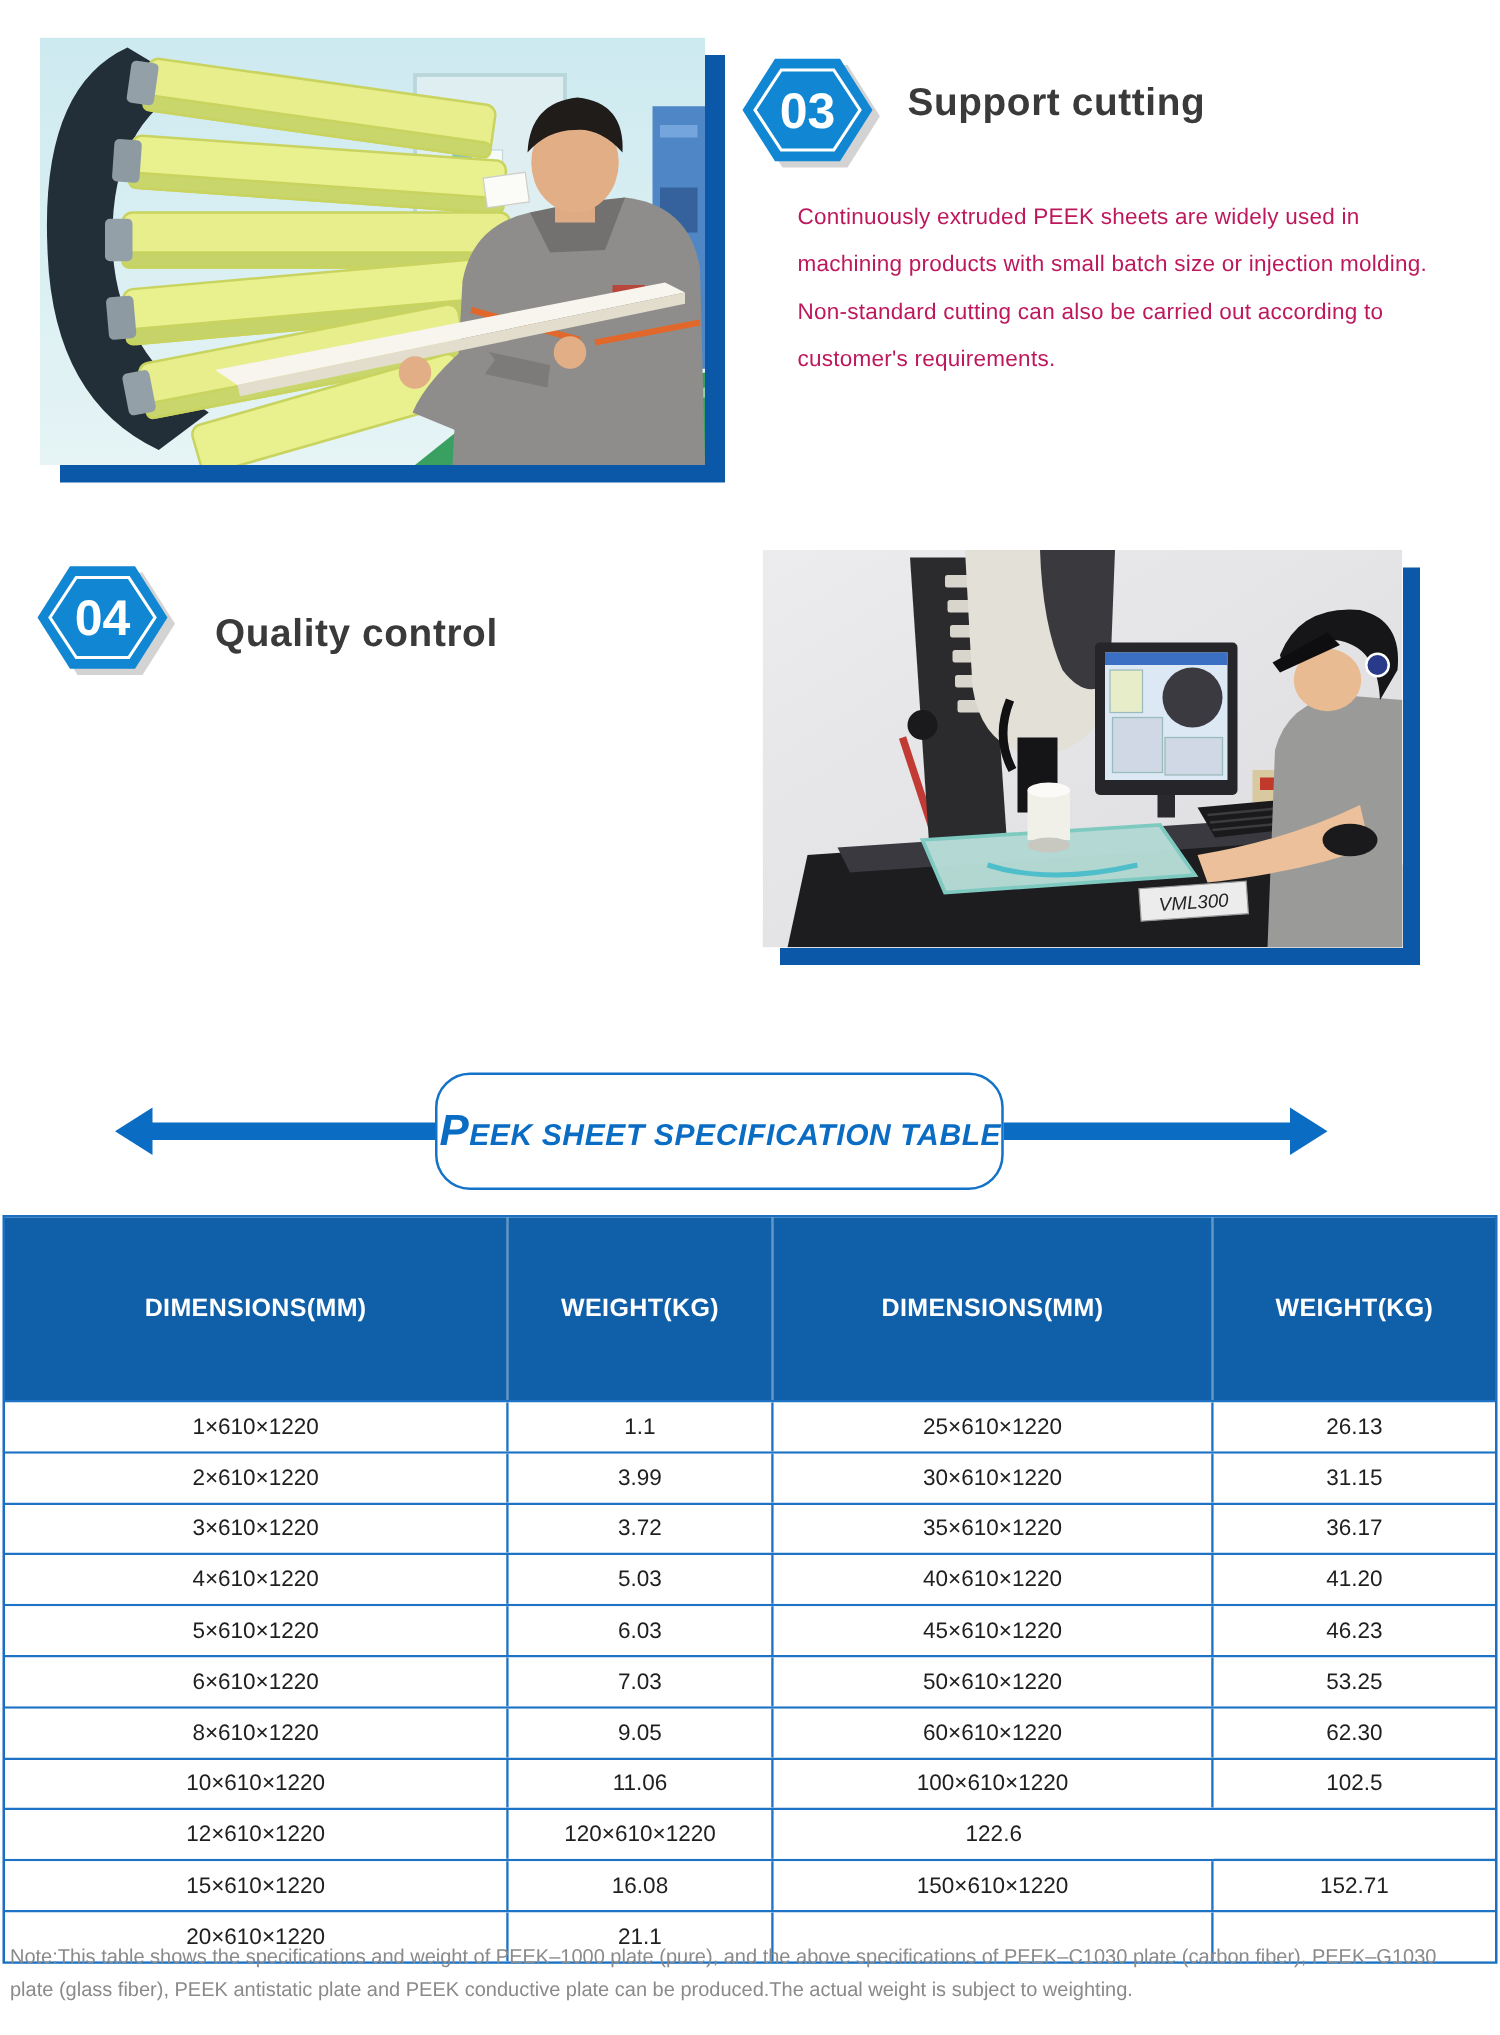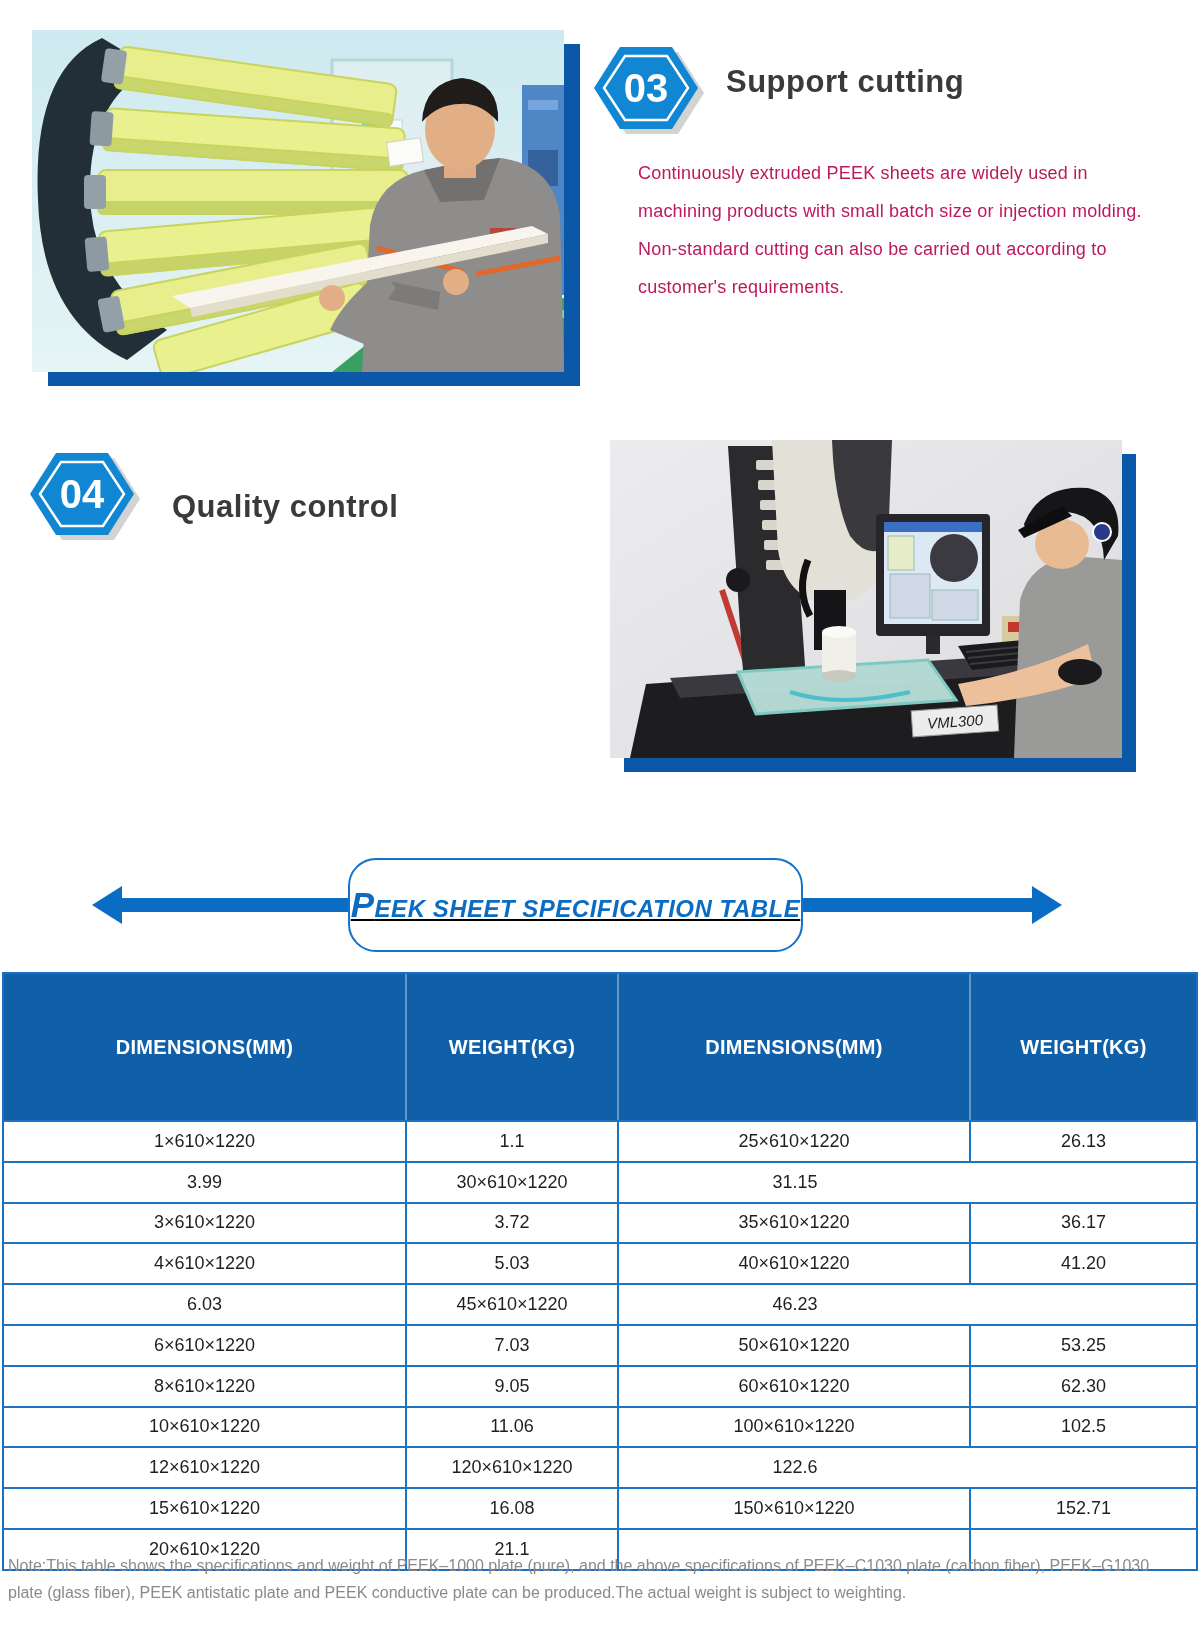--- a/index.html
+++ b/index.html
@@ -22,21 +22,21 @@
   .sec-title{position:absolute;font-size:31px;font-weight:bold;color:#3a3a3a;letter-spacing:.5px;}
   #title03{left:726px;top:64px;}
   #title04{left:172px;top:489px;}
   .sec-body{position:absolute;font-size:18px;line-height:38px;color:#be185d;letter-spacing:.2px;}
   #body03{left:638px;top:154px;width:524px;}
   #body04{left:100px;top:542px;width:486px;}
 
   
   #banner-box{position:absolute;left:348px;top:858px;width:455px;height:94px;
     border:2px solid #1473c8;border-radius:28px;background:#fff;box-sizing:border-box;
-    display:flex;align-items:center;justify-content:center;z-index:2;text-decoration:underline;}
+    display:flex;align-items:center;justify-content:flex-end;z-index:2;}
   .banner-label{display:block;font-style:italic;font-weight:bold;color:#0a6cc2;
     font-size:24px;letter-spacing:.5px;white-space:nowrap;}
   .banner-label::first-letter{font-size:35px;}
   #arrow-svg{position:absolute;left:78px;top:880px;width:996px;height:50px;z-index:1;}
 
   
   #spec-table{position:absolute;left:2px;top:972px;width:1192px;border:2px solid #1a6fc0;
     box-sizing:content-box;background:#fff;}
   .thead{display:grid;grid-template-columns:403px 212px 352px 225px;height:146px;background:#0f5fa9;}
   .thcell{display:flex;align-items:center;justify-content:center;color:#fff;font-weight:bold;
@@ -253,37 +253,39 @@
       <div class="thcell">WEIGHT(KG)</div>
     </div>
     <div>
         <div class="trow">
           <div class="tcell">1×610×1220</div>
           <div class="tcell">1.1</div>
           <div class="tcell">25×610×1220</div>
           <div class="tcell">26.13</div>
         </div>
         <div class="trow">
+          <div class="tcell">2×610×1220</div>
           <div class="tcell">3.99</div>
           <div class="tcell">30×610×1220</div>
           <div class="tcell">31.15</div>
         </div>
         <div class="trow">
           <div class="tcell">3×610×1220</div>
           <div class="tcell">3.72</div>
           <div class="tcell">35×610×1220</div>
           <div class="tcell">36.17</div>
         </div>
         <div class="trow">
           <div class="tcell">4×610×1220</div>
           <div class="tcell">5.03</div>
           <div class="tcell">40×610×1220</div>
           <div class="tcell">41.20</div>
         </div>
         <div class="trow">
+          <div class="tcell">5×610×1220</div>
           <div class="tcell">6.03</div>
           <div class="tcell">45×610×1220</div>
           <div class="tcell">46.23</div>
         </div>
         <div class="trow">
           <div class="tcell">6×610×1220</div>
           <div class="tcell">7.03</div>
           <div class="tcell">50×610×1220</div>
           <div class="tcell">53.25</div>
         </div>

